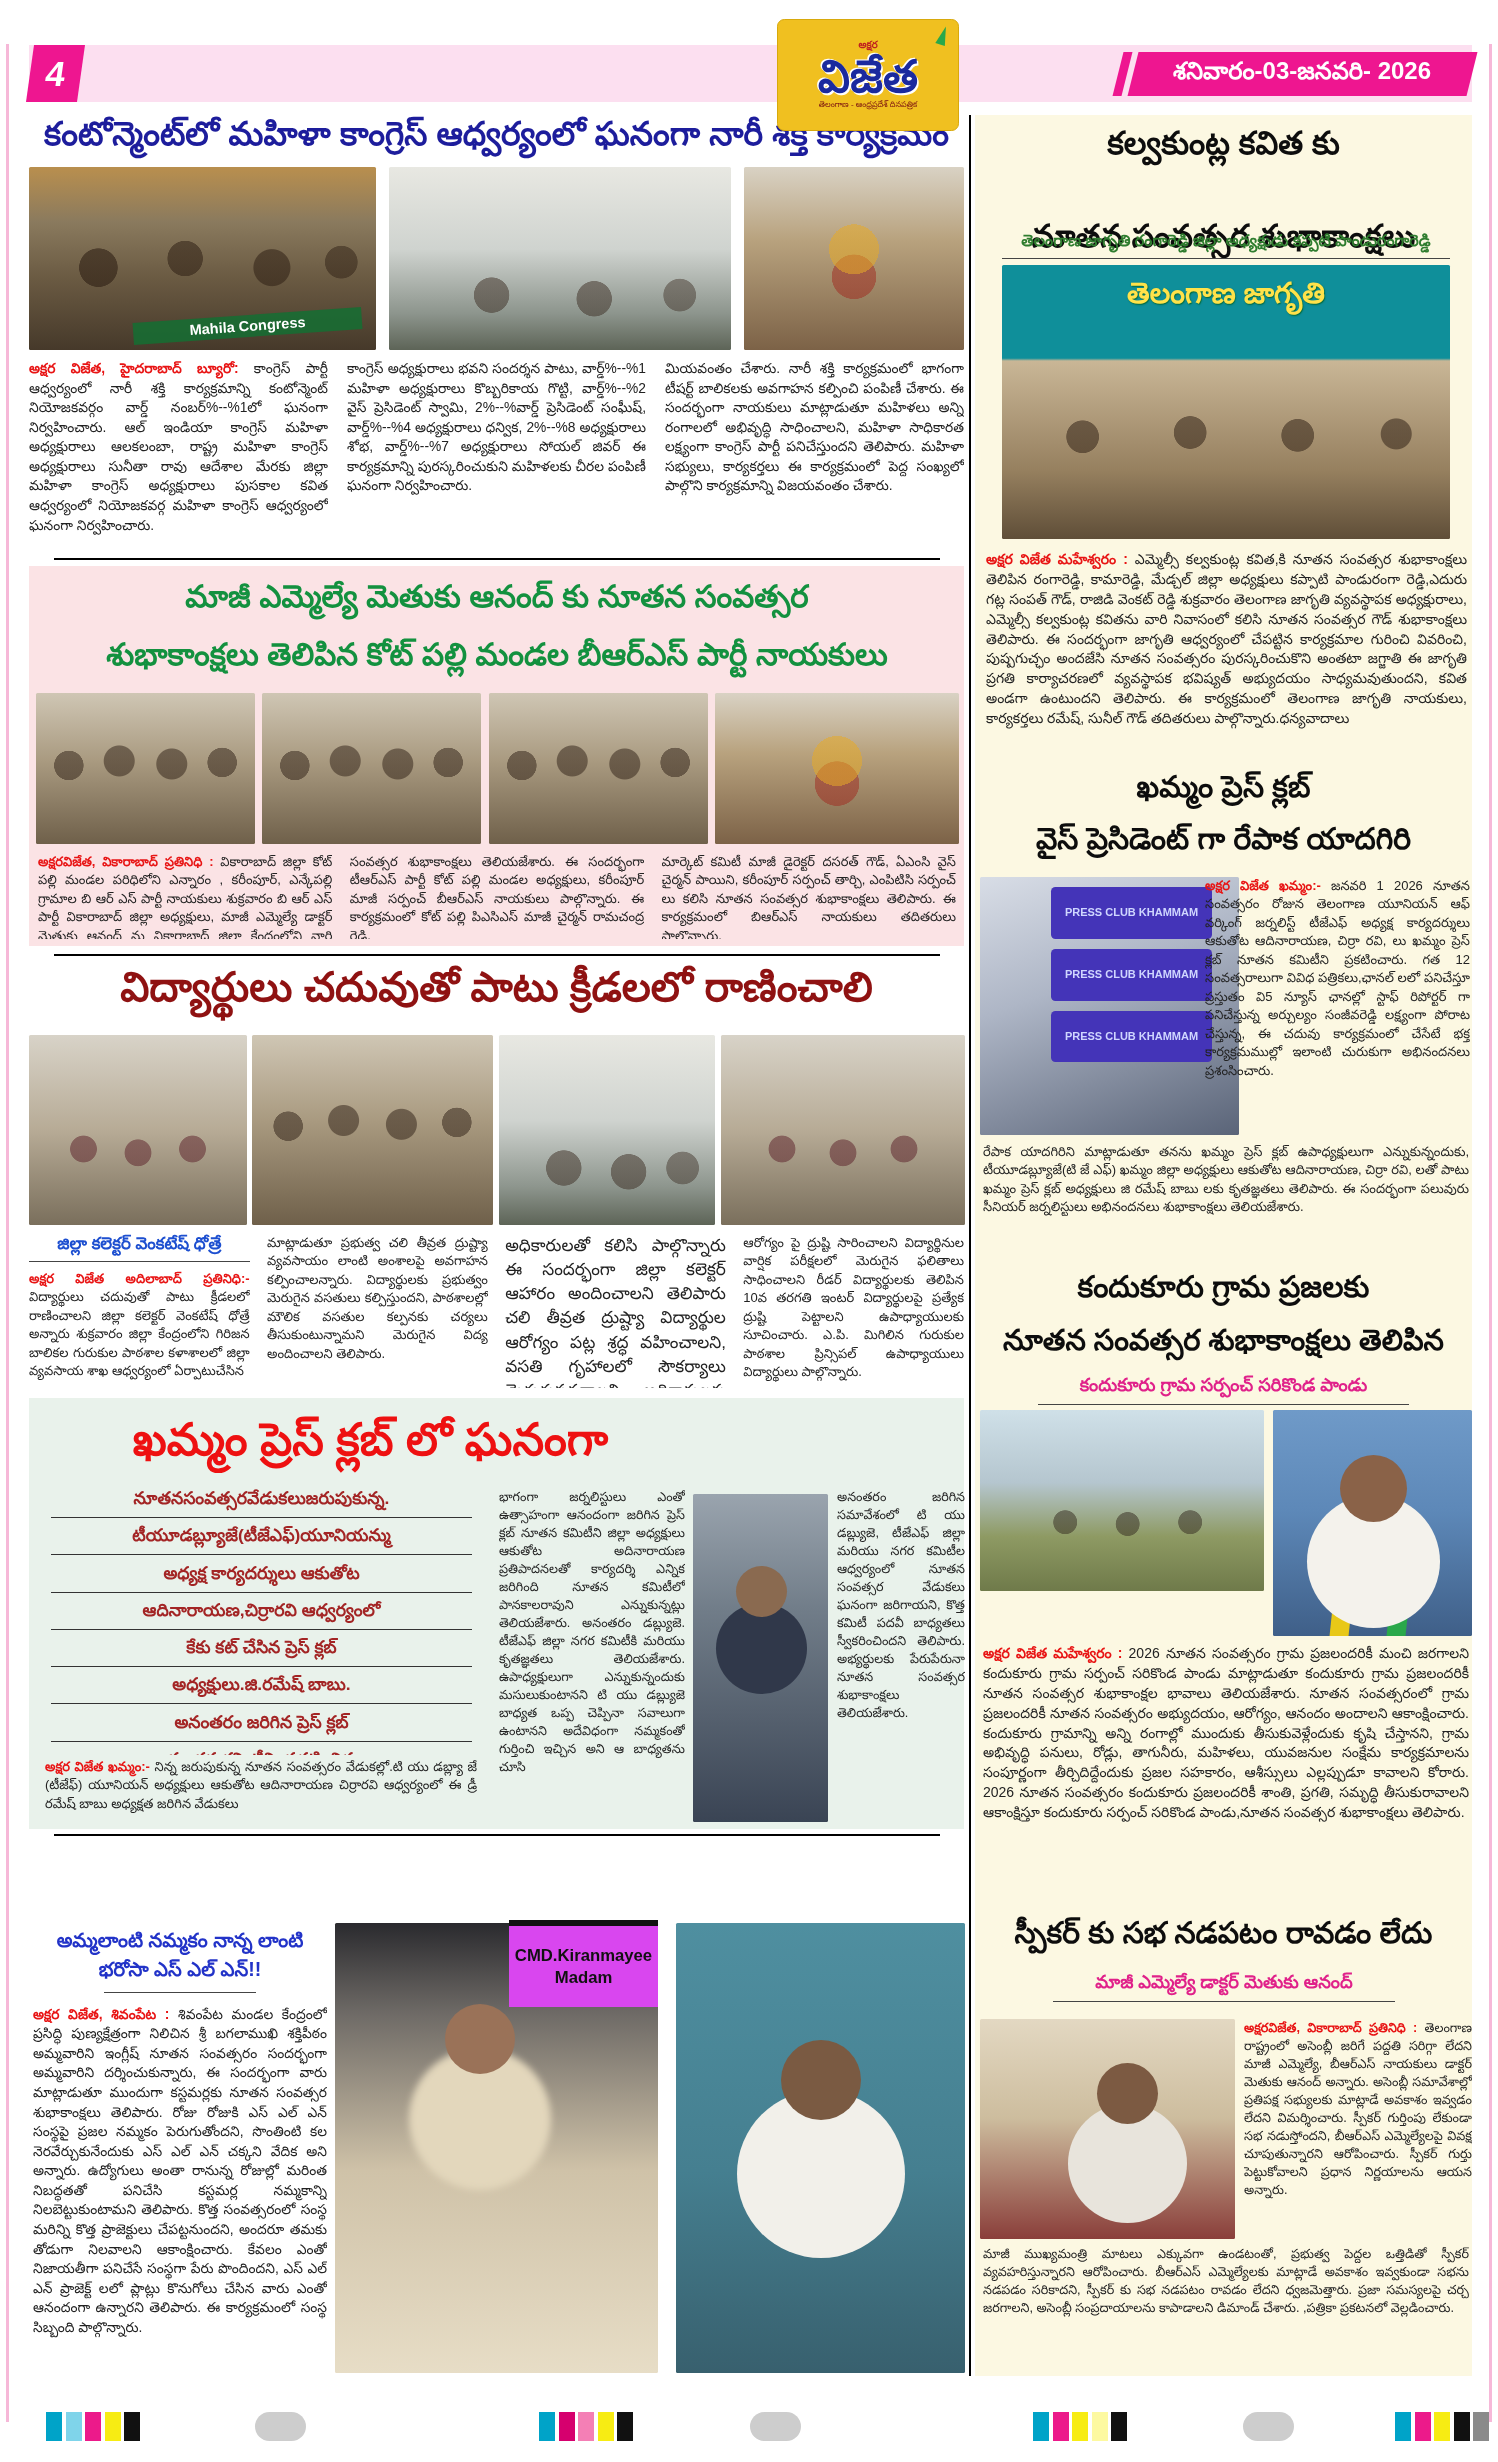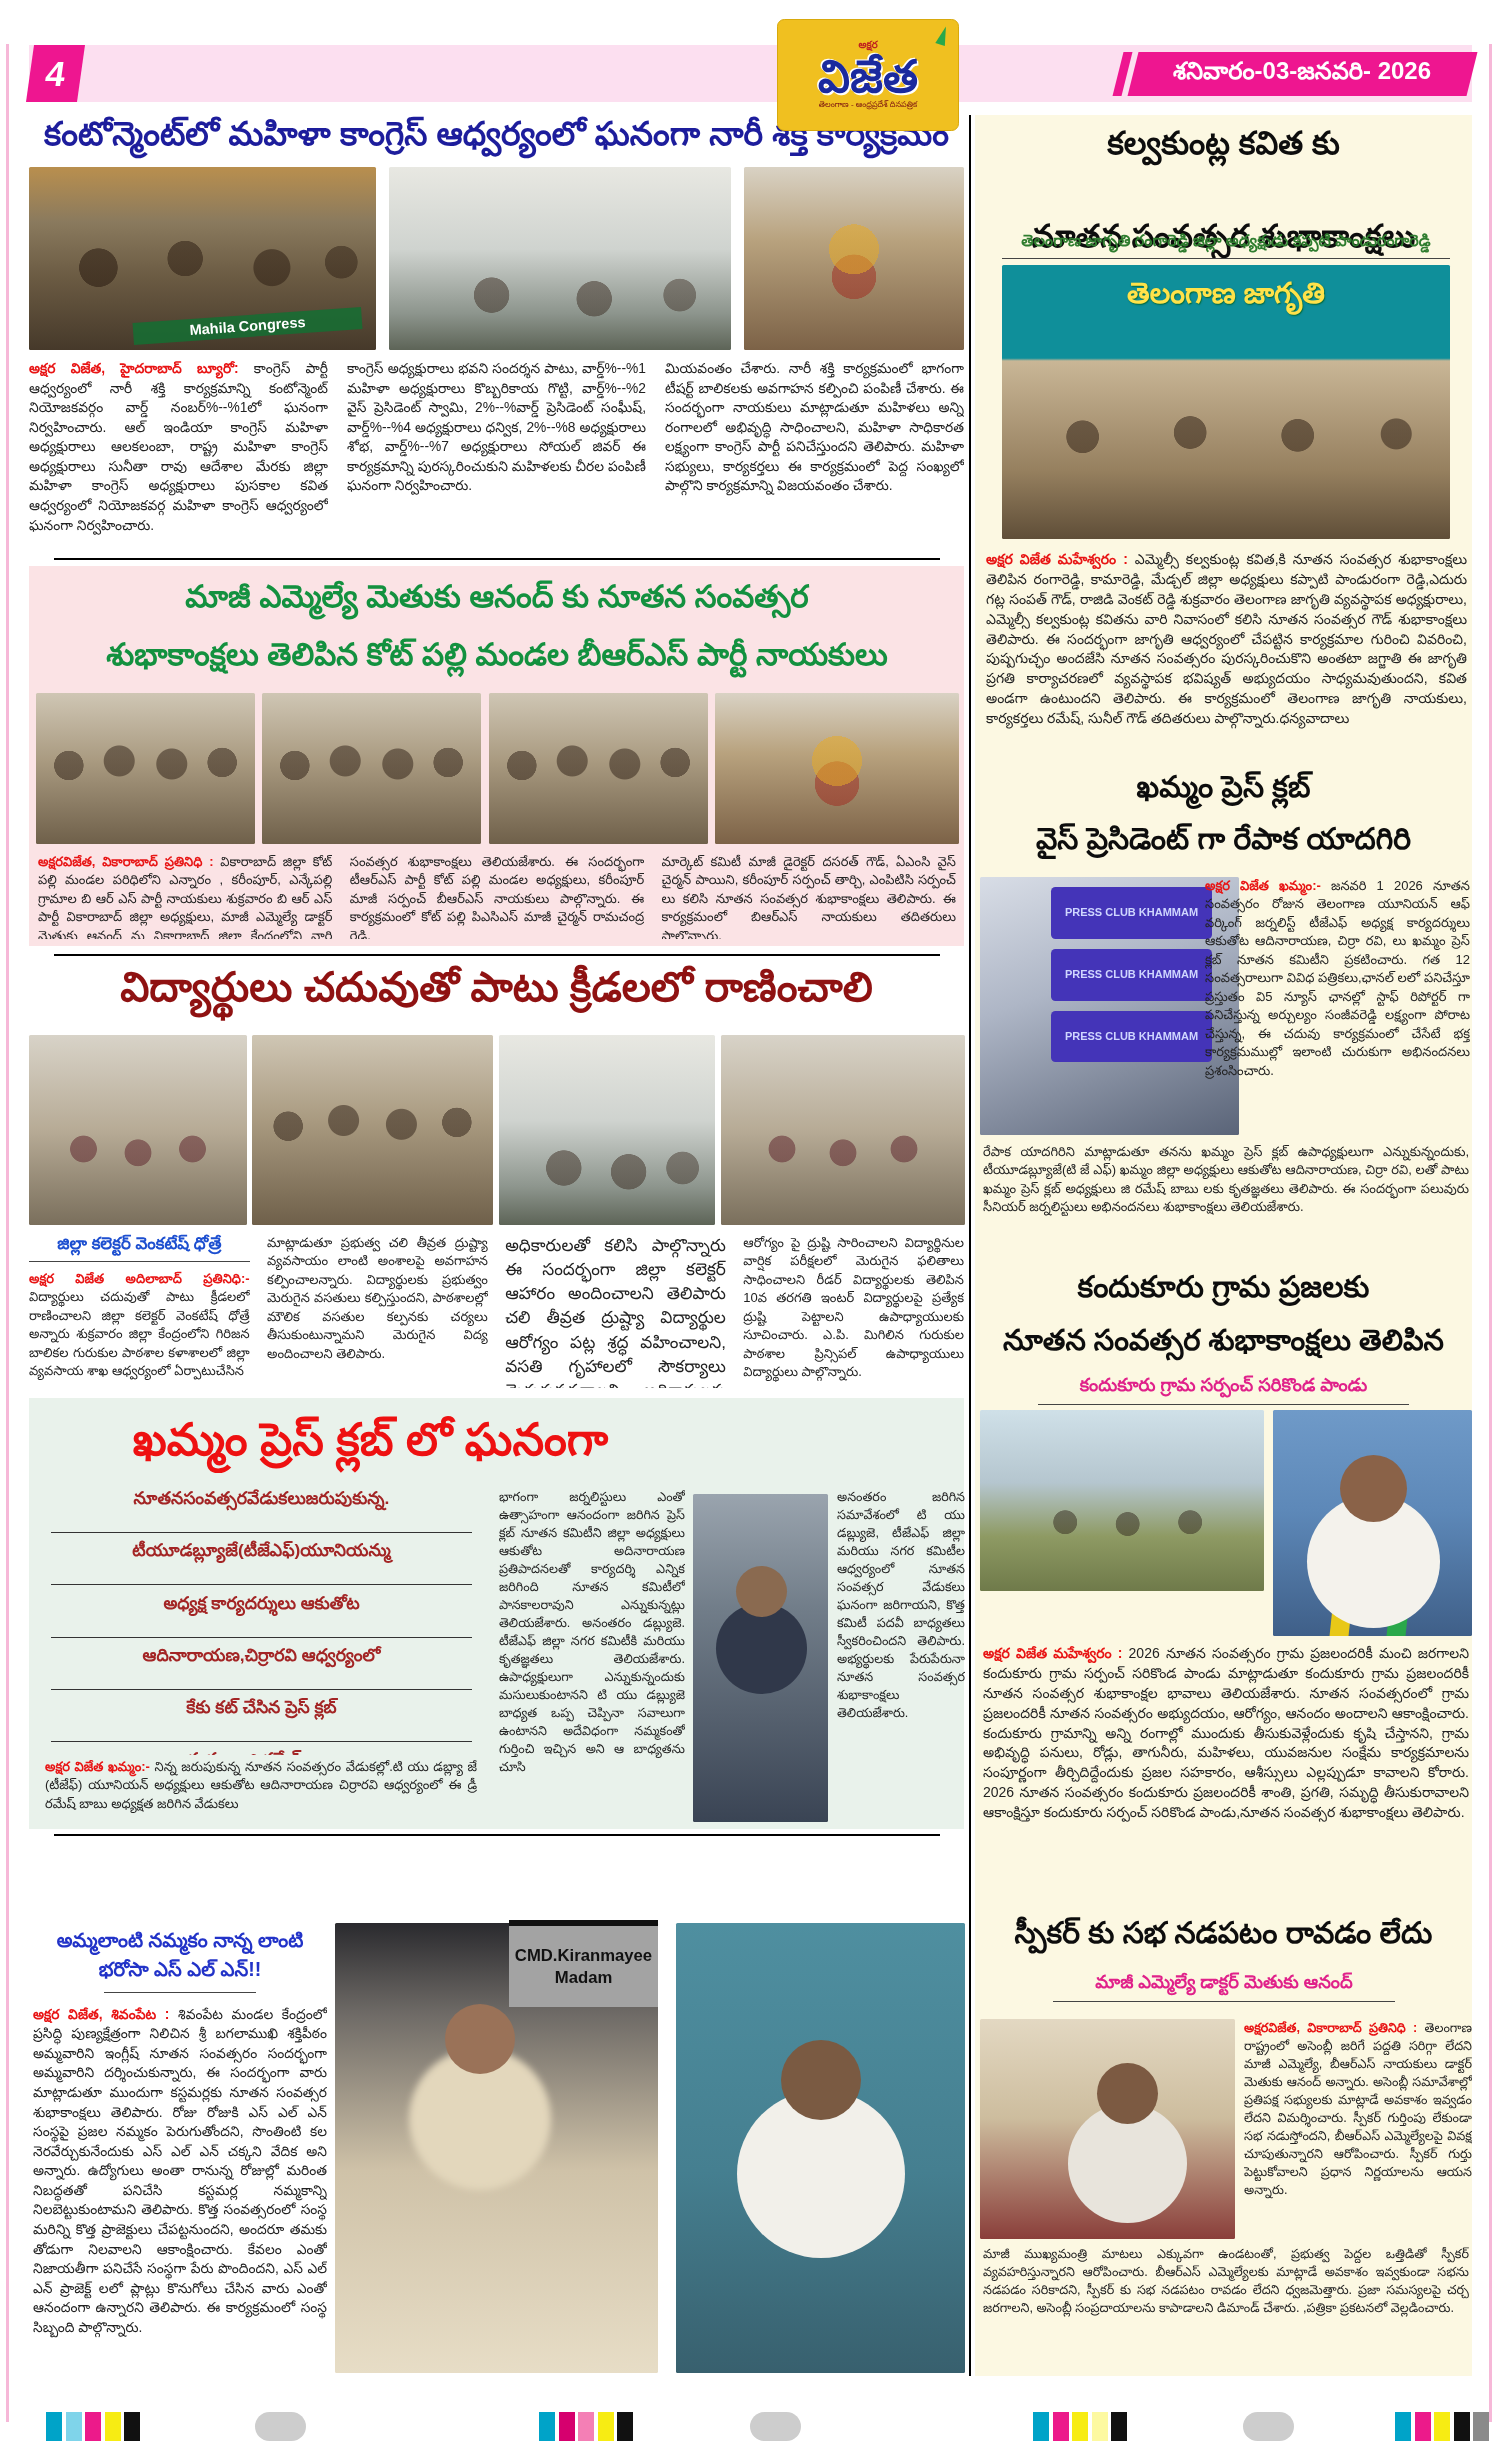--- a/index.html
+++ b/index.html
@@ -97,22 +97,22 @@
   .ph-speaker{background:linear-gradient(180deg,#e3d8c2 0%,#cdbd9e 45%,#8a3e3a 100%);}
   .ph-speaker::after{content:"";position:absolute;left:46%;top:20%;width:61px;height:61px;
      border-radius:50%;background:#7c5a42;box-shadow:0 70px 0 29px #e8e4dc;}
   
   .caption-blue{color:#1d4fd0;font-weight:bold;font-size:16.7px;text-align:center;}
   .underl{border-bottom:1.5px solid #444;padding-bottom:4.4px;}
   .sub-pink{color:#e0218a;font-weight:bold;text-align:center;}
   .sub-green{color:#2f7d2f;font-weight:bold;text-align:center;}
   .sub-blue{color:#2233c8;font-weight:bold;font-size:19.6px;text-align:center;line-height:1.5;}
   .a4-subitem{font-size:17.4px;color:#a32525;font-weight:bold;text-align:center;
-              border-bottom:1.5px solid #333;padding-bottom:20px;margin-bottom:7.3px;}
-  .cmd-box{position:absolute;left:509px;top:1920px;width:149px;height:81px;background:#a3a3a3;
+              border-bottom:1.5px solid #333;padding-bottom:5px;margin-bottom:7.3px;}
+  .cmd-box{position:absolute;left:509px;top:1920px;width:149px;height:81px;background:#d946ef;
            border-top:6.5px solid #111;color:#111;font-weight:bold;font-size:16.7px;
            display:flex;flex-direction:column;align-items:center;justify-content:center;line-height:1.3;}
   
   .mark-group{position:absolute;top:2412px;height:29px;display:flex;gap:3.6px;}
   .mark-group span{display:block;width:16px;height:29px;}
   .mark-oval{position:absolute;top:2412px;width:51px;height:29px;background:#cdcdcd;border-radius:14.5px;}
 </style>
 </head>
 <body>
 

